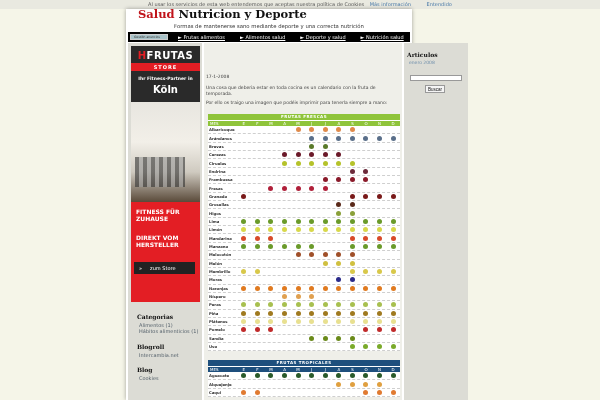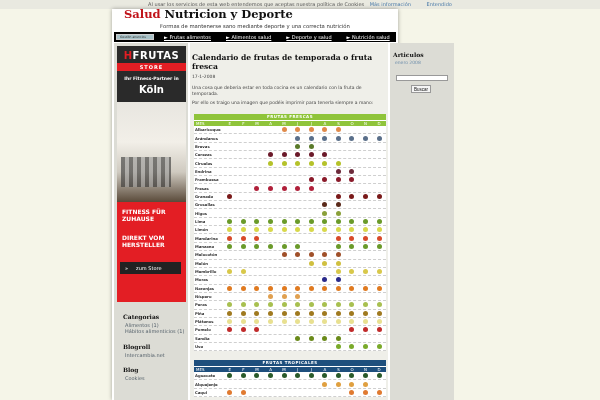--- a/index.html
+++ b/index.html
@@ -1,21 +1,21 @@
 <!DOCTYPE html>
 <html><head>
 <meta charset="utf-8">
 <style>
   *{box-sizing:border-box;margin:0;padding:0}
   html,body{width:600px;height:400px;overflow:hidden}
   body{background:#f5f5e8;font-family:"DejaVu Sans",sans-serif;position:relative}
   .cookie{position:absolute;left:0;top:0;width:600px;height:9px;background:#e9e9e0;font-size:5px;color:#555;text-align:center;line-height:9px}
   .cookie a{color:#4a7aa8;margin-left:4px}
   .cookie .ok{margin-left:14px;color:#4a7aa8}
-  .page{position:absolute;left:112px;top:9px;width:286px;height:391px;background:#fff;box-shadow:0 0 4px rgba(0,0,0,.35)}
+  .page{position:absolute;left:126px;top:9px;width:286px;height:391px;background:#fff;box-shadow:0 0 4px rgba(0,0,0,.35)}
   .title{position:absolute;left:12px;top:-2px;font-family:"DejaVu Serif",serif;font-weight:bold;font-size:11.5px;color:#111;white-space:nowrap}
   .title .red{color:#c0131a}
   .subtitle{position:absolute;left:0;width:286px;top:14px;text-align:center;font-size:5.3px;color:#333}
   .nav{position:absolute;left:2px;top:23px;width:282px;height:10px;background:#000;display:flex;align-items:center}
   .nav .search-mini{width:38px;height:6px;margin-left:2px;background:#a8c2c8;border:1px solid #ccc;font-size:3px;color:#333;line-height:4px;padding-left:3px}
   .nav a{color:#fff;font-size:5px;text-decoration:underline;margin-left:15px;white-space:nowrap}
   .nav a:first-of-type{margin-left:10px}
   .left{position:absolute;left:2px;top:34px;width:74px;height:357px;background:#dcdcd5}
   .ad{position:absolute;left:3px;top:3px;width:69px;height:256px;background:#2a2a2a;overflow:hidden}
   .ad .logo{position:absolute;left:0;top:4px;width:69px;text-align:center;color:#fff;font-weight:bold;font-size:10px;letter-spacing:0.5px}
@@ -106,21 +106,20 @@
       <h3>Blogroll</h3>
       <a>Intercambia.net</a>
     </div>
     <div class="side-sec" style="top:323px">
       <h3>Blog</h3>
       <a>Cookies</a>
     </div>
   </div>
 
   <div class="main">
-    <div class="post-title">Calendario de frutas de temporada o fruta fresca</div>
     <div class="post-date">17-1-2008</div>
     <div class="p1">Una cosa que deberia estar en toda cocina es un calendario con la fruta de temporada.</div>
     <div class="p2">Por ello os traigo una imagen que podéis imprimir para tenerla siempre a mano:</div>
 
     <div class="cal" id="cal-fresh">
       <div class="hdr">FRUTAS FRESCAS</div>
       <div class="months" id="fresh-months">
           <span class="mes">MES</span>
           <span>E</span>
           <span>F</span>

